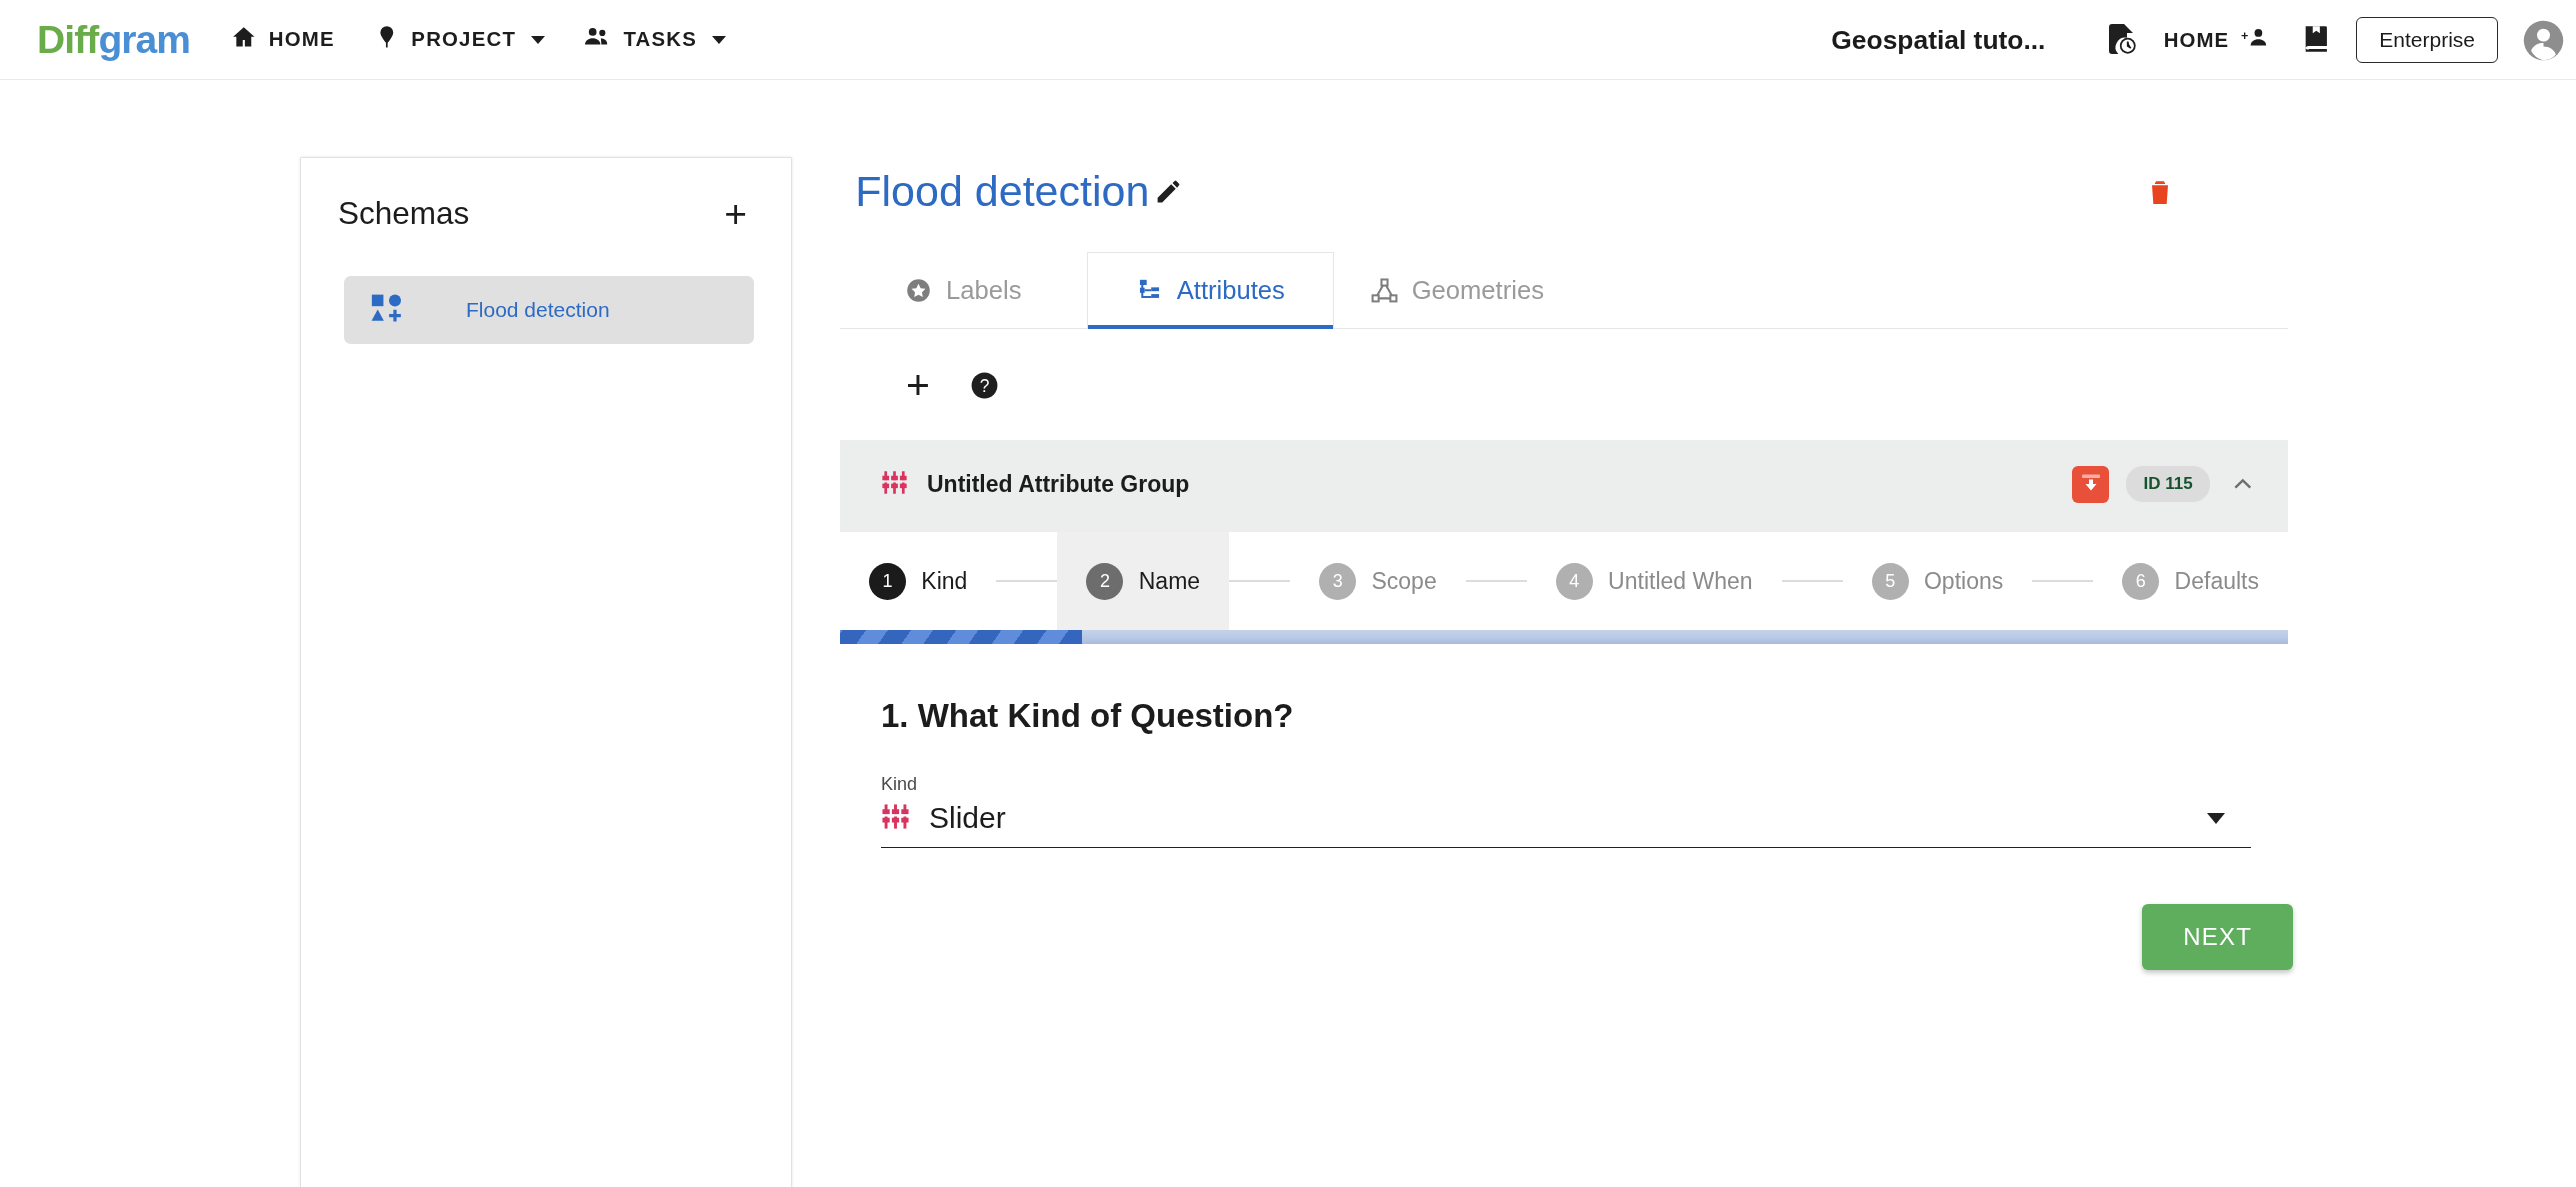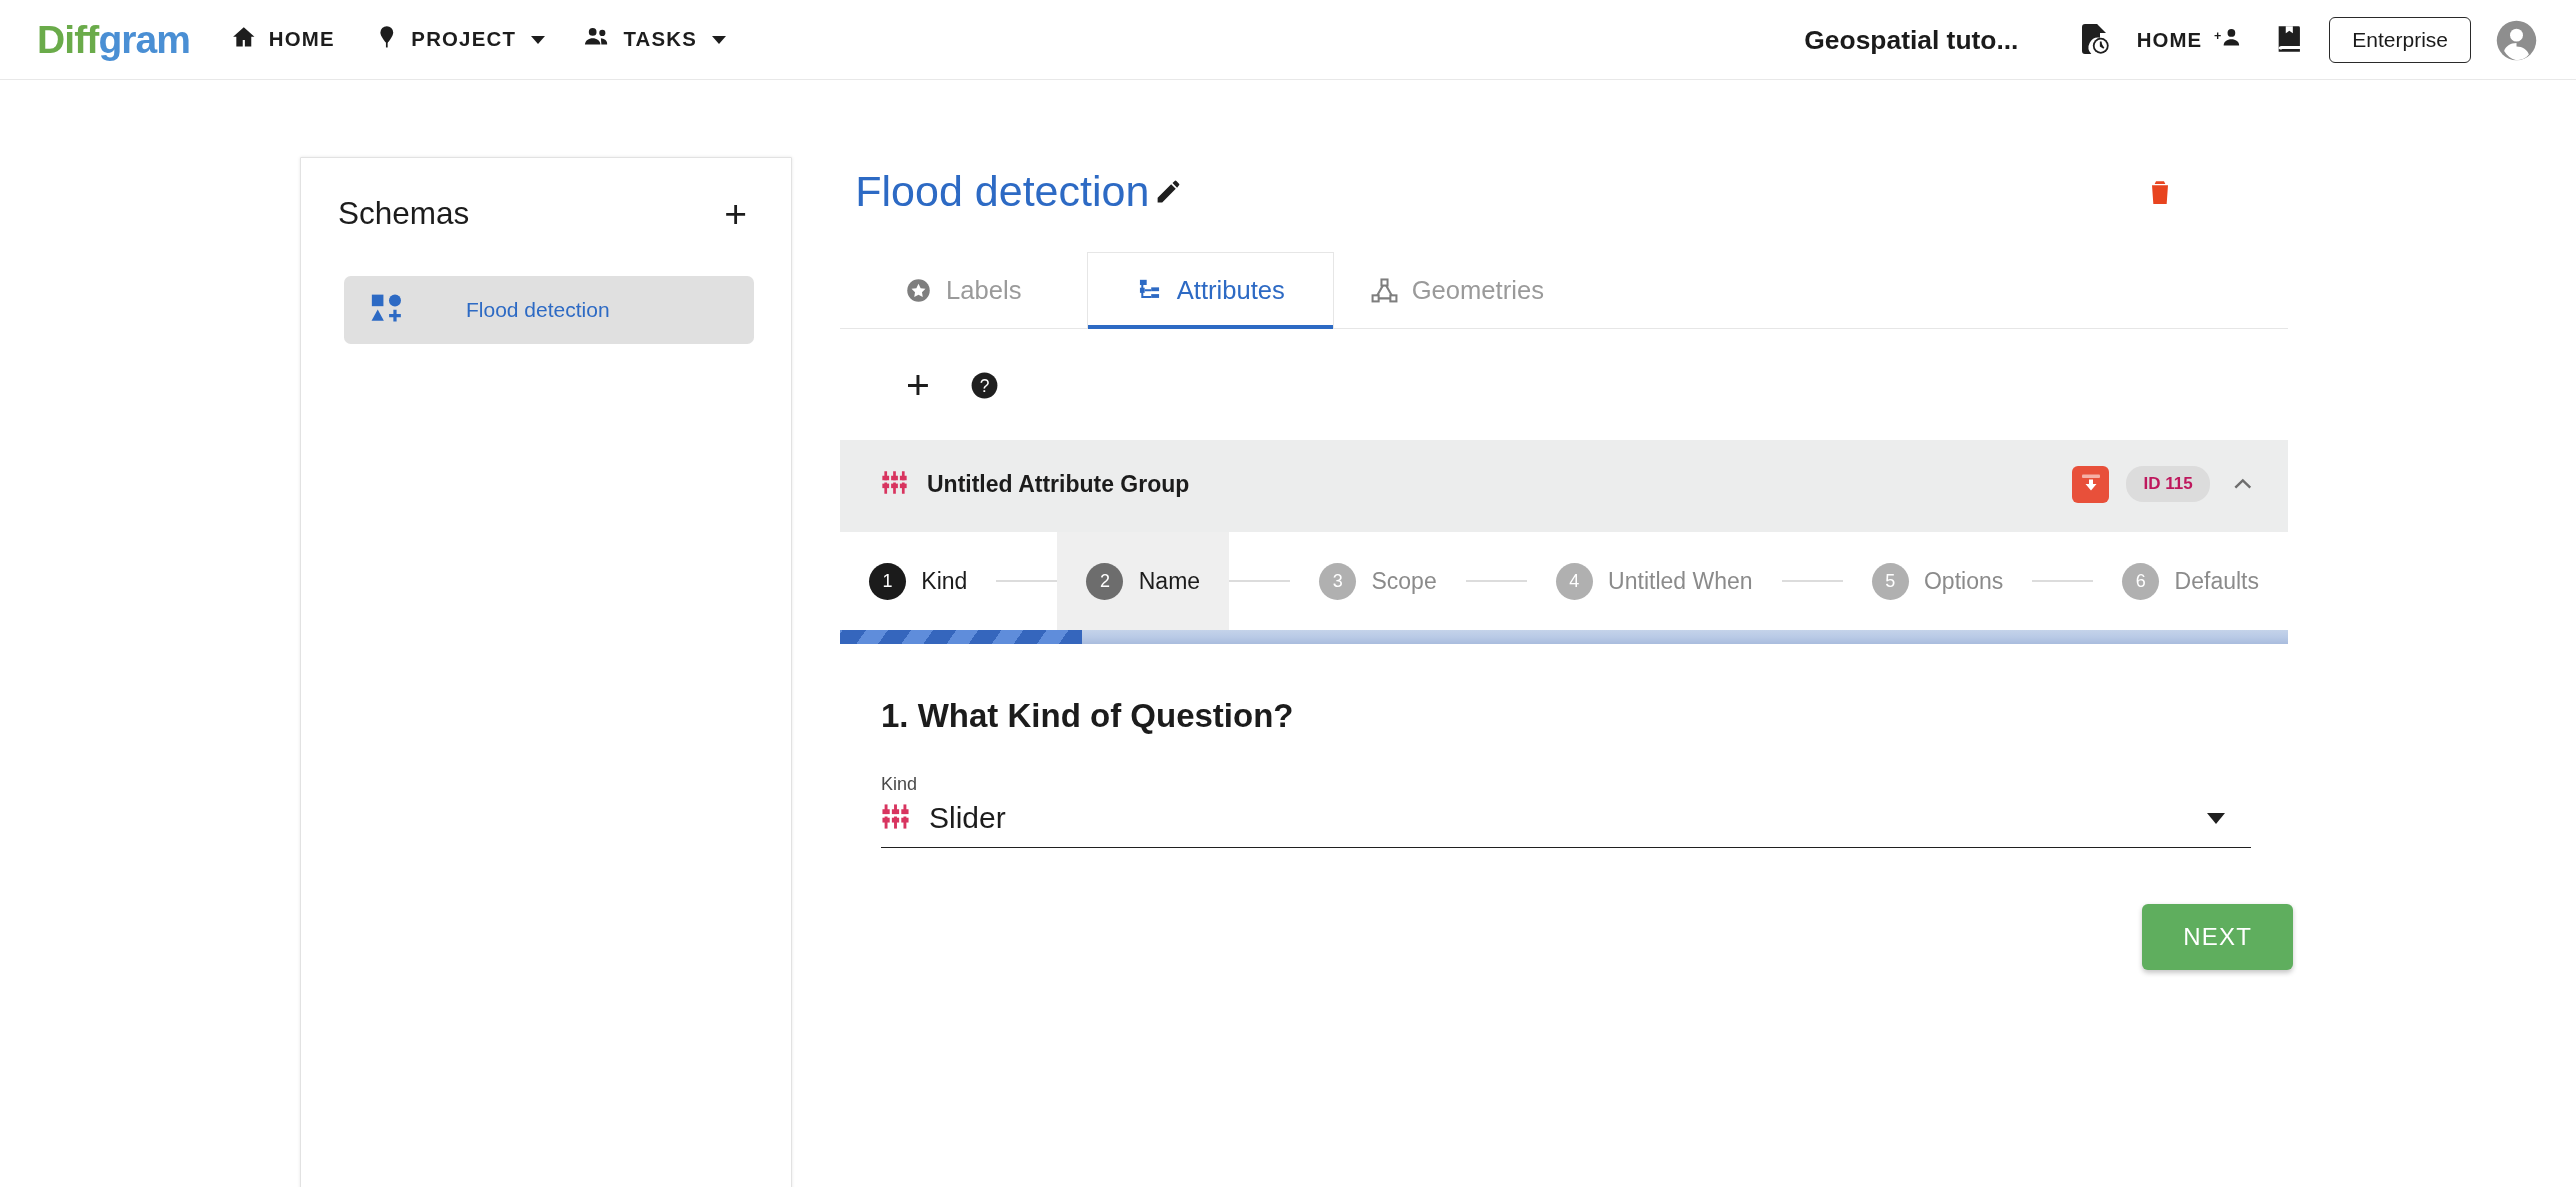--- a/index.html
+++ b/index.html
@@ -41,21 +41,21 @@
   .caret-d {
     width: 0; height: 0;
     border-left: 7.7px solid transparent;
     border-right: 7.7px solid transparent;
     border-top: 8.5px solid #1d1d1d;
     margin-left: 3.4px;
   }
 
   .appbar-right {
     position: absolute;
-    right: 38px; top: 0; height: 80px;
+    right: 11px; top: 0; height: 80px;
     display: flex; align-items: center; gap: 0;
   }
   .proj-title {
     font-size: 26.4px; font-weight: 700; color: #1b1b1b;
     white-space: nowrap; margin-right: 48px;
   }
   .icon-btn {
     width: 55px; height: 55px;
     display: flex; align-items: center; justify-content: center;
     cursor: pointer;
@@ -184,21 +184,21 @@
   .agb-title {
     font-size: 23px; font-weight: 700; color: #1c1c1c; margin-left: 19px;
     white-space: nowrap;
   }
   .agb-right { margin-left: auto; display: flex; align-items: center; gap: 17px; }
   .archive-btn {
     width: 37px; height: 37px; background: #e8503a; border-radius: 6px;
     display: flex; align-items: center; justify-content: center; cursor: pointer;
   }
   .id-pill {
-    background: #dcdcdc; color: #be185d;
+    background: #dcdcdc; color: #14532d;
     font-size: 17px; font-weight: 700;
     border-radius: 17px; padding: 7.7px 17px; white-space: nowrap;
   }
   .chev-up { cursor: pointer; display:flex; padding: 3.4px; }
 
   
   .stepper {
     display: flex; align-items: stretch;
     height: 98px;
     background: #ffffff;

